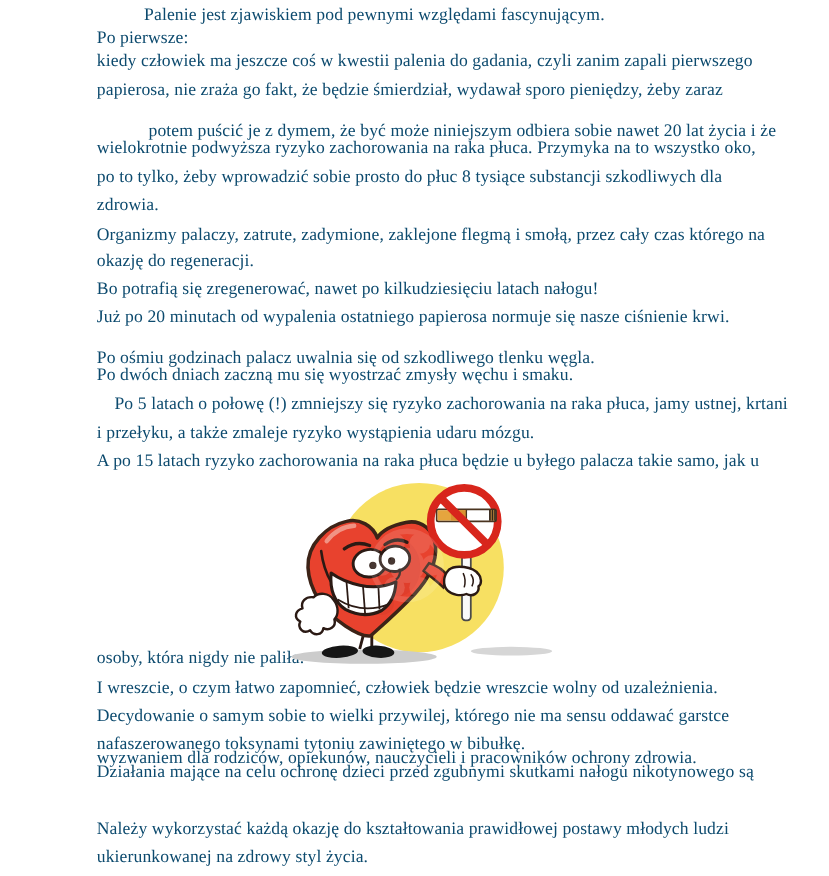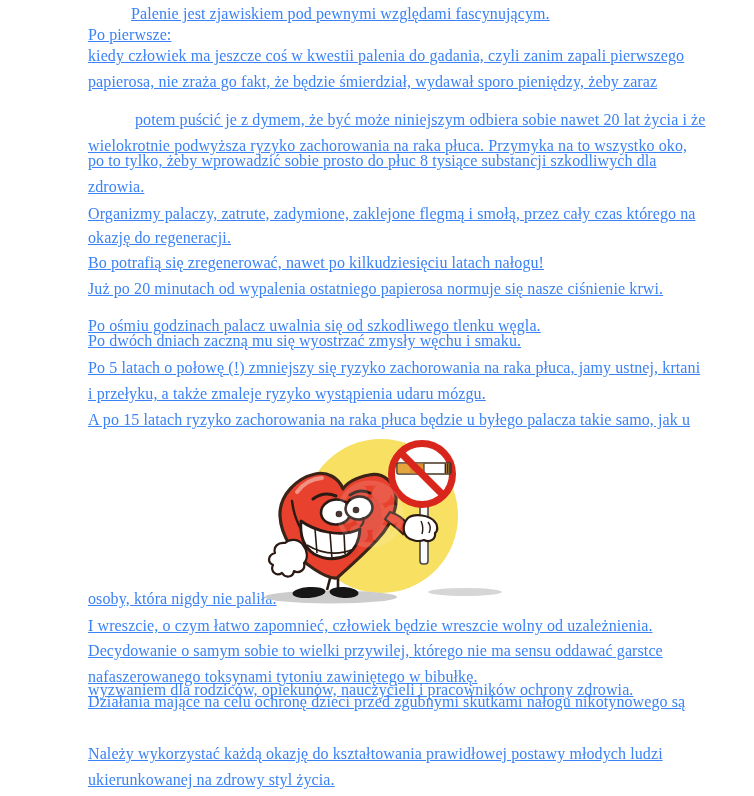--- a/index.html
+++ b/index.html
@@ -3,49 +3,49 @@
 <meta charset="utf-8">
 <style>
   html,body{margin:0;padding:0;background:#ffffff;}
   body{width:754px;height:796px;overflow:hidden;}
   .page{
     position:relative;width:754px;height:796px;background:#ffffff;
     font-family:"Liberation Serif", serif;
   }
   .line{
     position:absolute;left:88px;white-space:nowrap;
-    font-size:16px;line-height:20px;color:#3b82f6;letter-spacing:0.1px;text-decoration:underline;
+    font-size:16px;line-height:20px;color:#0c4a6e;letter-spacing:0.1px;
   }
   .line.indent{left:131px;}
   .illustration{
     position:absolute;left:262px;top:435px;width:280px;height:172px;
   }
   .illustration svg{display:block;width:280px;height:172px;}
 </style>
 </head>
 <body>
 
 <div class="page">
 
   <div>
       <div class="line indent" style="top: 4px;">Palenie jest zjawiskiem pod pewnymi względami fascynującym.</div>
       <div class="line" style="top: 25px;">Po pierwsze:</div>
       <div class="line" style="top: 46px;">kiedy człowiek ma jeszcze coś w kwestii palenia do gadania, czyli zanim zapali pierwszego</div>
       <div class="line" style="top: 72px;">papierosa, nie zraża go fakt, że będzie śmierdział, wydawał sporo pieniędzy, żeby zaraz</div>
       <div class="line" style="top: 110px; margin-left: 47px;">potem puścić je z dymem, że być może niniejszym odbiera sobie nawet 20 lat życia i że</div>
-      <div class="line" style="top: 136px;">wielokrotnie podwyższa ryzyko zachorowania na raka płuca. Przymyka na to wszystko oko,</div>
+      <div class="line" style="top: 125px;">wielokrotnie podwyższa ryzyko zachorowania na raka płuca. Przymyka na to wszystko oko,</div>
       <div class="line" style="top: 151px;">po to tylko, żeby wprowadzić sobie prosto do płuc 8 tysiące substancji szkodliwych dla</div>
       <div class="line" style="top: 177px;">zdrowia.</div>
       <div class="line" style="top: 204px;">Organizmy palaczy, zatrute, zadymione, zaklejone flegmą i smołą, przez cały czas którego na</div>
       <div class="line" style="top: 228px;">okazję do regeneracji.</div>
       <div class="line" style="top: 253px;">Bo potrafią się zregenerować, nawet po kilkudziesięciu latach nałogu!</div>
       <div class="line" style="top: 279px;">Już po 20 minutach od wypalenia ostatniego papierosa normuje się nasze ciśnienie krwi.</div>
       <div class="line" style="top: 306px; margin-top: 10px;">Po ośmiu godzinach palacz uwalnia się od szkodliwego tlenku węgla.</div>
       <div class="line" style="top: 331px;">Po dwóch dniach zaczną mu się wyostrzać zmysły węchu i smaku.</div>
-      <div class="line" style="top: 358px;">Po 5 latach o połowę (!) zmniejszy się ryzyko zachorowania na raka płuca, jamy ustnej, krtani</div>
+      <div class="line" style="top: 358px; margin-left: 16px;">Po 5 latach o połowę (!) zmniejszy się ryzyko zachorowania na raka płuca, jamy ustnej, krtani</div>
       <div class="line" style="top: 384px;">i przełyku, a także zmaleje ryzyko wystąpienia udaru mózgu.</div>
       <div class="line" style="top: 410px;">A po 15 latach ryzyko zachorowania na raka płuca będzie u byłego palacza takie samo, jak u</div>
       <div class="line" style="top: 589px;">osoby, która nigdy nie paliła.</div>
       <div class="line" style="top: 616px;">I wreszcie, o czym łatwo zapomnieć, człowiek będzie wreszcie wolny od uzależnienia.</div>
       <div class="line" style="top: 641px;">Decydowanie o samym sobie to wielki przywilej, którego nie ma sensu oddawać garstce</div>
       <div class="line" style="top: 667px;">nafaszerowanego toksynami tytoniu zawiniętego w bibułkę.</div>
       <div class="line" style="top: 692px;">Działania mające na celu ochronę dzieci przed zgubnymi skutkami nałogu nikotynowego są</div>
       <div class="line" style="top: 680px;">wyzwaniem dla rodziców, opiekunów, nauczycieli i pracowników ochrony zdrowia.</div>
       <div class="line" style="top: 744px;">Należy wykorzystać każdą okazję do kształtowania prawidłowej postawy młodych ludzi</div>
       <div class="line" style="top: 770px;">ukierunkowanej na zdrowy styl życia.</div>

